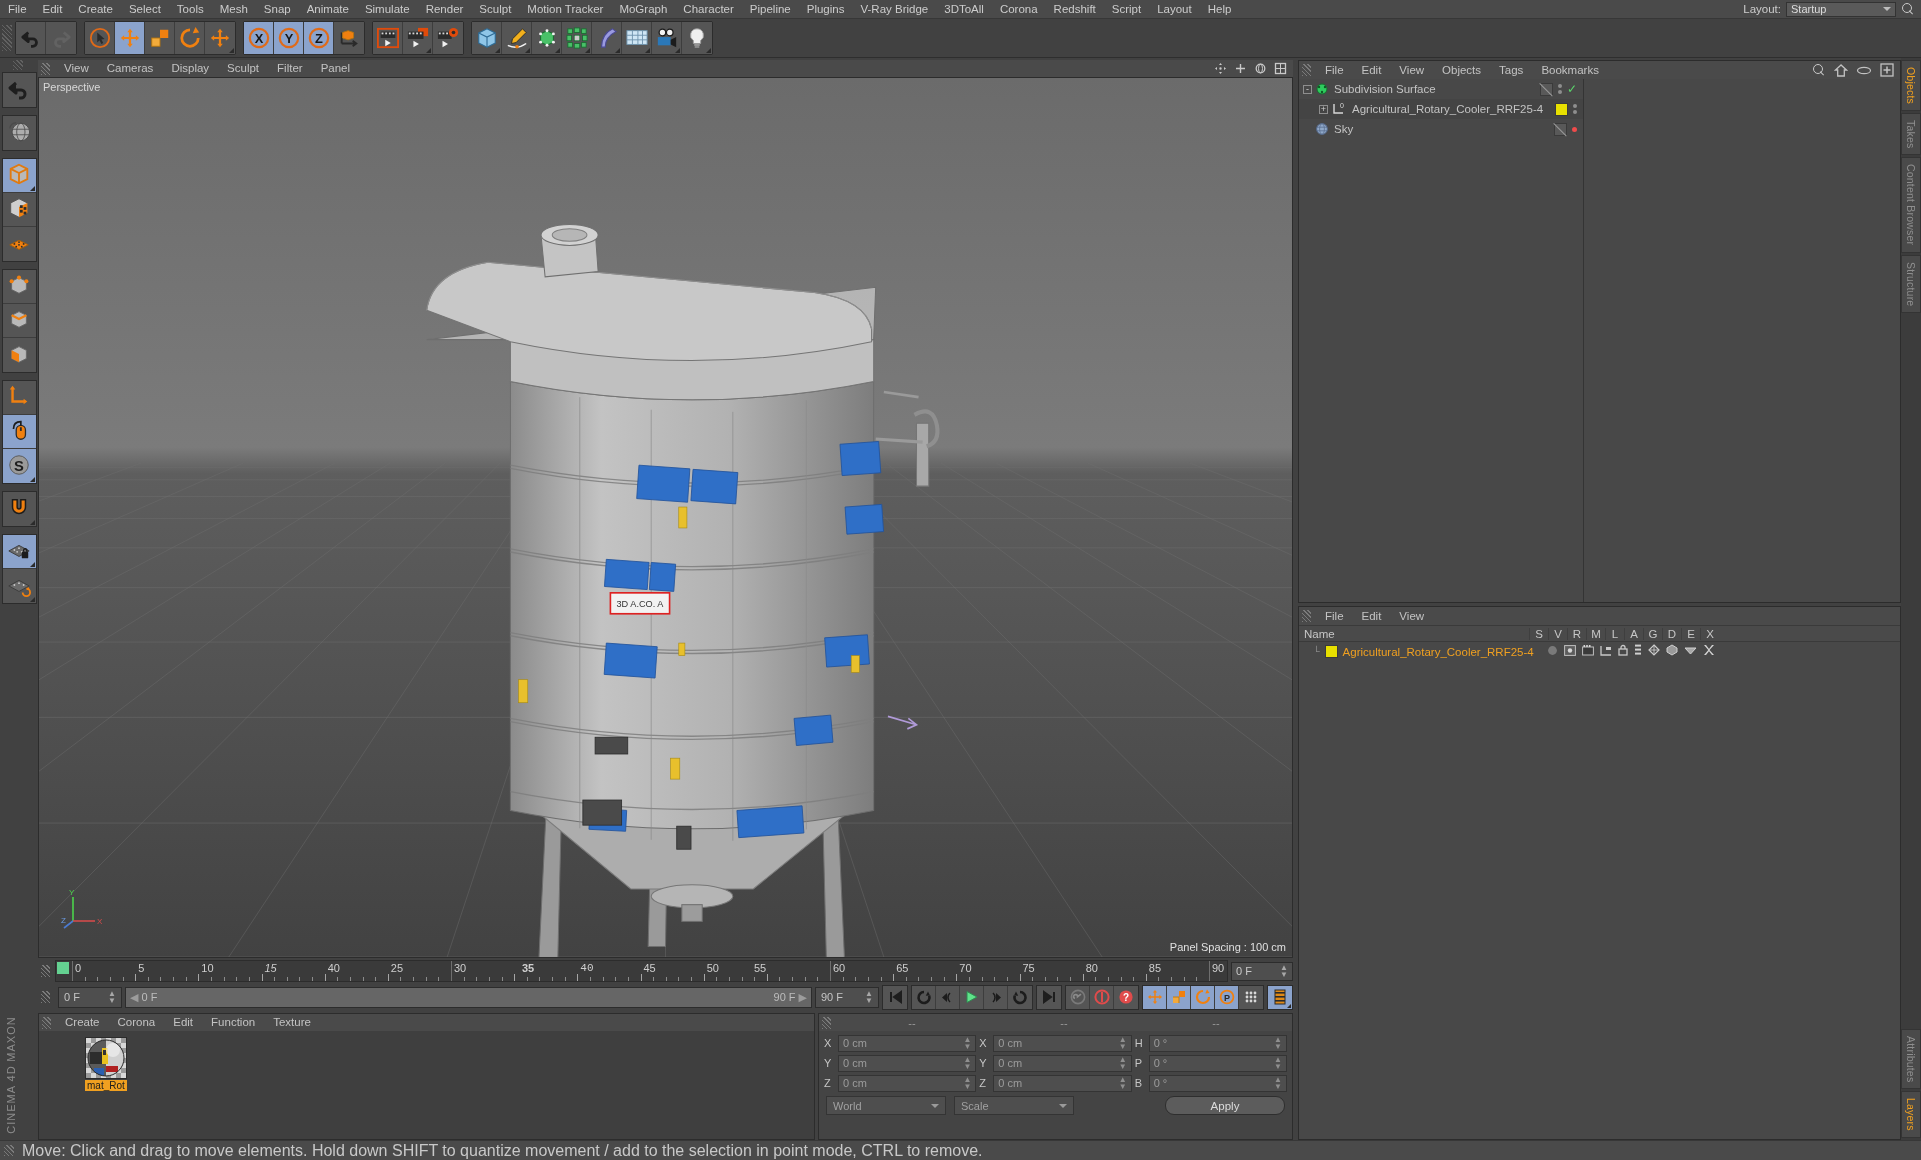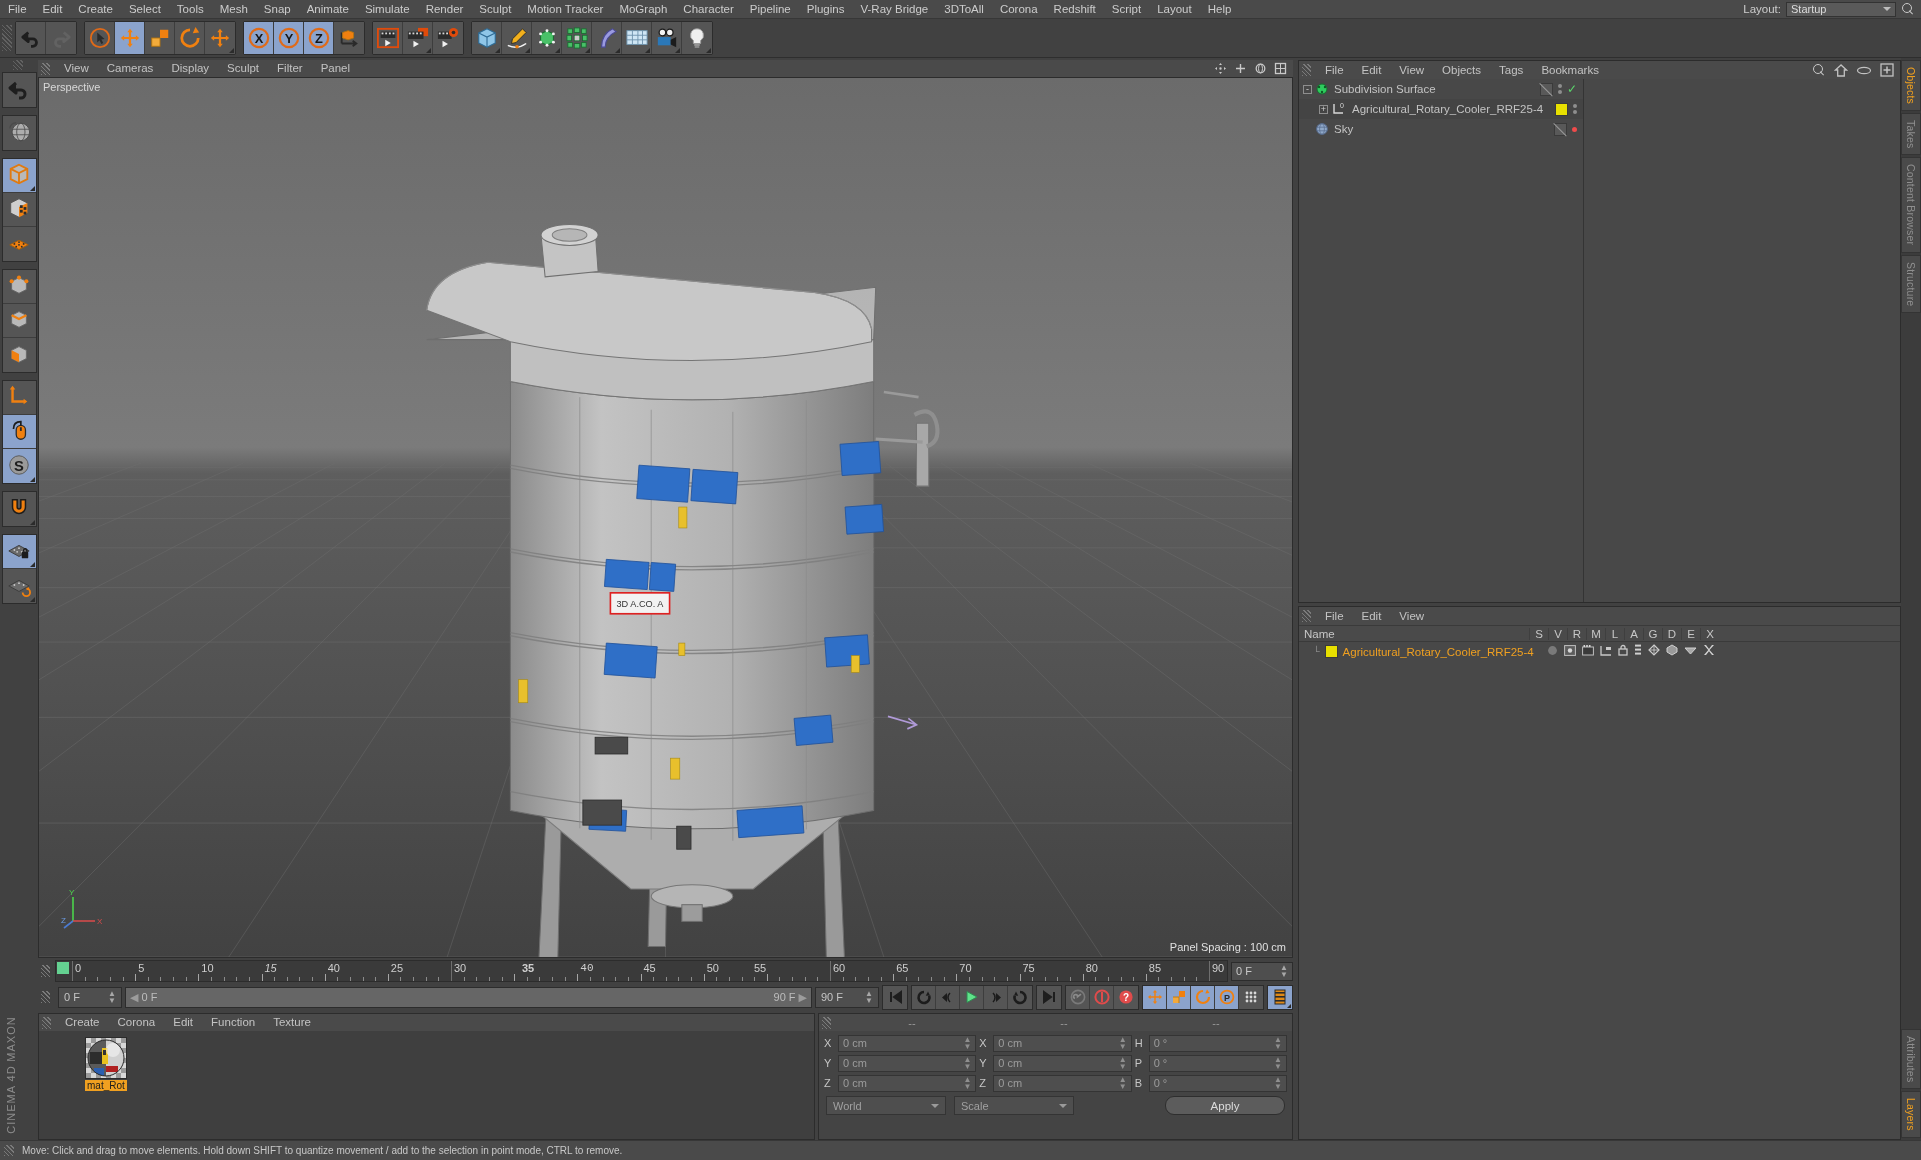--- a/index.html
+++ b/index.html
@@ -231,21 +231,21 @@
   .rtabs { width: 20px; flex: 0 0 20px; background: #3c3c3c; display: flex; flex-direction: column; align-items: center; padding-top: 2px; }
   .rtab {
     writing-mode: vertical-rl; font-size: 10.5px; color: #8f8f8f; background: #4a4a4a;
     padding: 6px 3px; border: 1px solid #343434; margin-bottom: 2px; letter-spacing: .2px;
   }
   .rtab.active { color: #f0a020; }
 
   
   .statusbar {
     height: 20px; flex: 0 0 20px; background: #4a4a4a; display: flex; align-items: center;
-    padding-left: 4px; font-size: 10px; color: #c8c8c8; border-top: 1px solid #373737; text-align: right;
+    padding-left: 4px; font-size: 16px; color: #c8c8c8; border-top: 1px solid #373737; text-align: right;
   }
   .sgrip { width: 10px; height: 11px; background-image: repeating-linear-gradient(45deg,#7a7a7a 0 1px,transparent 1px 3px); margin-right: 8px; }
 
   .smallgrip { width: 9px; height: 12px; background-image: repeating-linear-gradient(45deg,#7a7a7a 0 1px,transparent 1px 3px); margin: 0 5px 0 3px; flex:0 0 9px; }
 </style>
 </head>
 <body>
 
 <div class="app">
 

